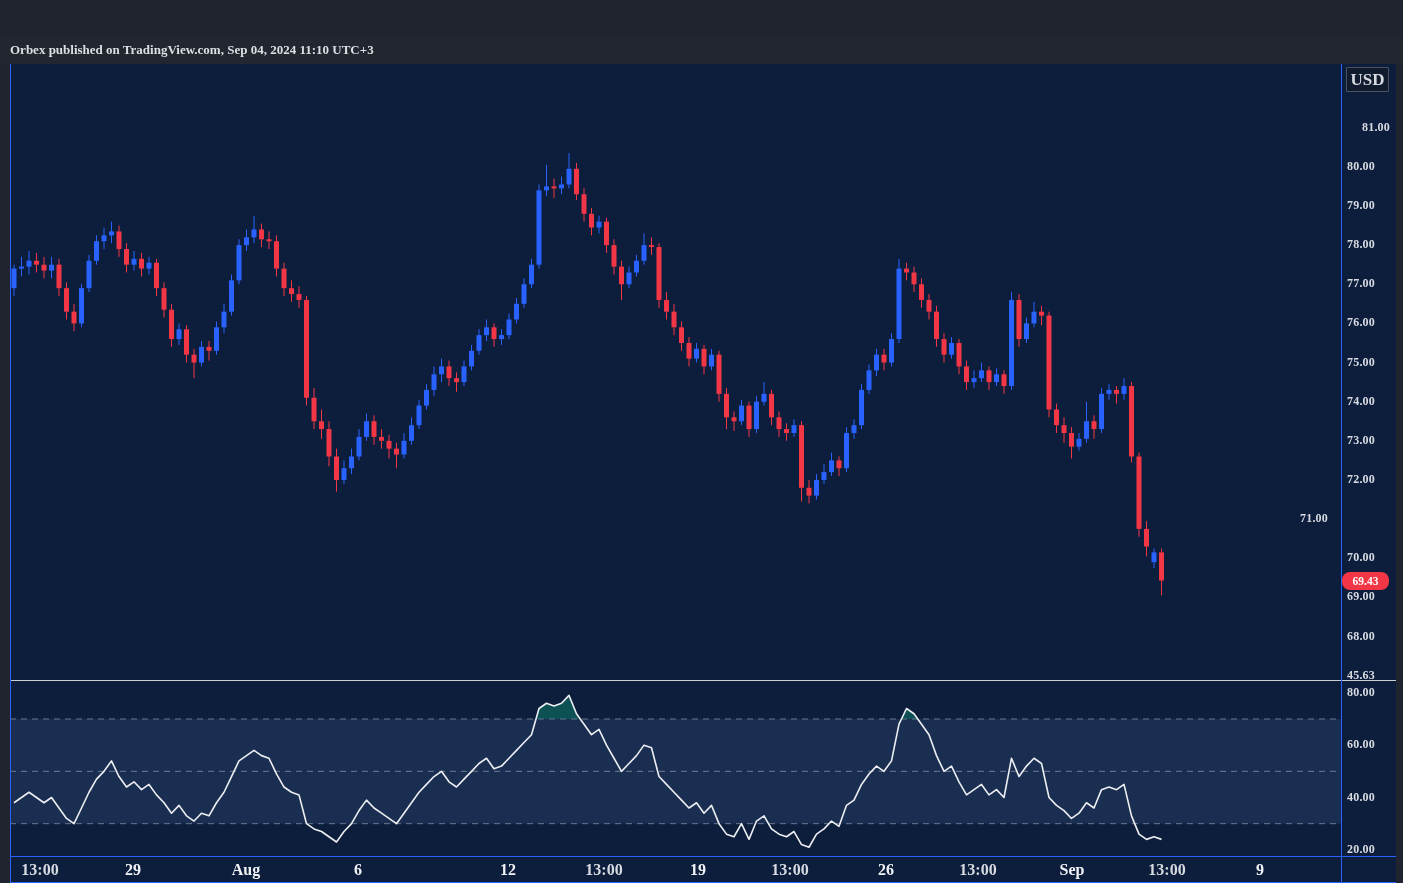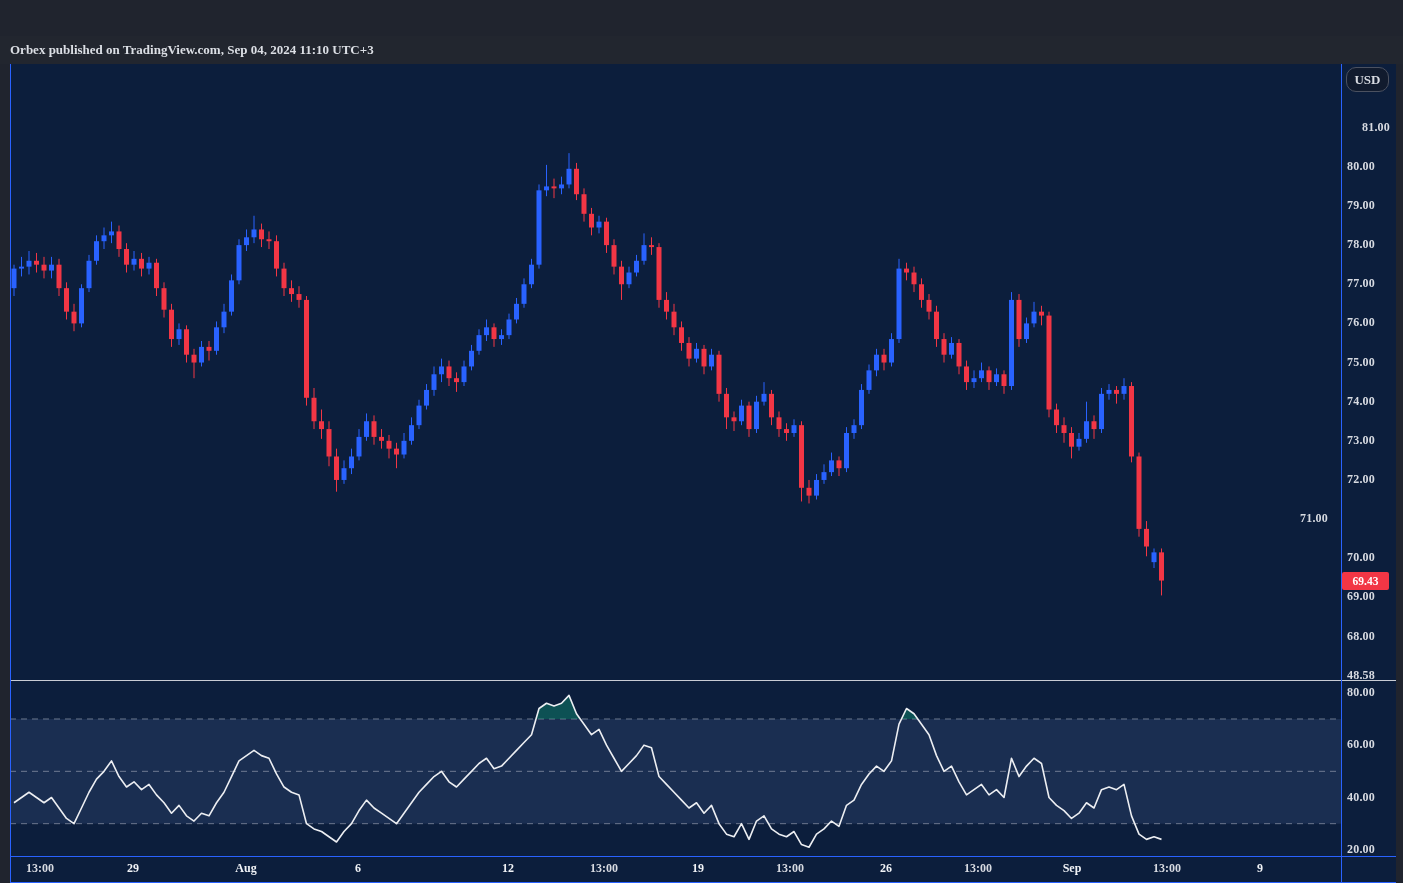--- a/index.html
+++ b/index.html
@@ -4,26 +4,26 @@
 <title>Orbex — TradingView published chart</title>
 <style>
   html,body{margin:0;padding:0;background:#20242e;}
   #stage{position:relative;width:1403px;height:883px;overflow:hidden;
          font-family:Liberation Serif, serif;background:#20242e;margin-top:36px;}
   #header{position:absolute;left:0;top:0;width:1403px;height:28px;background:#22262f;
           color:#dcdfe5;font-size:13px;font-weight:700;line-height:28px;padding-left:10px;box-sizing:border-box;}
   #chartbg{position:absolute;left:10px;top:28px;width:1386px;height:819px;background:#0c1e3c;}
   #chart-svg{position:absolute;left:0;top:0;}
   .pxlabel{position:absolute;color:#d7dae1;font-size:12px;font-weight:700;white-space:nowrap;letter-spacing:.2px;}
-  .tlabel{position:absolute;top:825px;transform:translateX(-50%);color:#d7dae1;font-size:12px;font-weight:700;white-space:nowrap;}
+  .tlabel{position:absolute;top:825px;transform:translateX(-50%);color:#d7dae1;font-size:16px;font-weight:700;white-space:nowrap;}
   .tlabel.em{color:#f0f2f6;}
   #usd-badge{position:absolute;left:1346px;top:31px;width:43px;height:25px;background:#111b2e;
-             border:1px solid #4b5160;border-radius:10px;color:#d7dae1;font-size:13px;font-weight:700;
+             border:1px solid #4b5160;border-radius:1px;color:#d7dae1;font-size:17px;font-weight:700;
              display:flex;align-items:center;justify-content:center;box-sizing:border-box;}
-  #last-badge{position:absolute;left:1342px;top:536px;width:47px;height:18px;border-radius:2px;
+  #last-badge{position:absolute;left:1342px;top:536px;width:47px;height:18px;border-radius:8px;
               color:#ffffff;font-size:11.5px;font-weight:700;display:flex;align-items:center;justify-content:center;}
   #footer{position:absolute;left:0;top:847px;width:1403px;height:36px;background:#22262f;
           display:flex;align-items:center;padding-left:12px;box-sizing:border-box;color:#c8cbd3;}
   #brand-text{font-size:16px;font-weight:600;margin-left:7px;letter-spacing:.2px;}
 </style>
 </head>
 <body>
 
 <div id="stage">
   <div id="header">
@@ -363,21 +363,21 @@
       <div class="pxlabel" style="left: 1347px; top: 240.26px;">77.00</div>
       <div class="pxlabel" style="left: 1347px; top: 279.4px;">76.00</div>
       <div class="pxlabel" style="left: 1347px; top: 318.54px;">75.00</div>
       <div class="pxlabel" style="left: 1347px; top: 357.68px;">74.00</div>
       <div class="pxlabel" style="left: 1347px; top: 396.82px;">73.00</div>
       <div class="pxlabel" style="left: 1347px; top: 435.96px;">72.00</div>
       <div class="pxlabel" style="left: 1300px; top: 475.1px;">71.00</div>
       <div class="pxlabel" style="left: 1347px; top: 514.24px;">70.00</div>
       <div class="pxlabel" style="left: 1347px; top: 553.38px;">69.00</div>
       <div class="pxlabel" style="left: 1347px; top: 592.52px;">68.00</div>
-      <div class="pxlabel" style="left: 1347px; top: 631.66px;">48.58</div>
+      <div class="pxlabel" style="left: 1347px; top: 631.66px;">45.63</div>
     </div>
   <div id="rsi-axis">
       <div class="pxlabel" style="left: 1347px; top: 648.8px;">80.00</div>
       <div class="pxlabel" style="left: 1347px; top: 701.15px;">60.00</div>
       <div class="pxlabel" style="left: 1347px; top: 753.5px;">40.00</div>
       <div class="pxlabel" style="left: 1347px; top: 805.85px;">20.00</div>
     </div>
   <div id="time-axis">
       <div class="tlabel" style="left: 40px;">13:00</div>
       <div class="tlabel em" style="left: 133px;">29</div>

